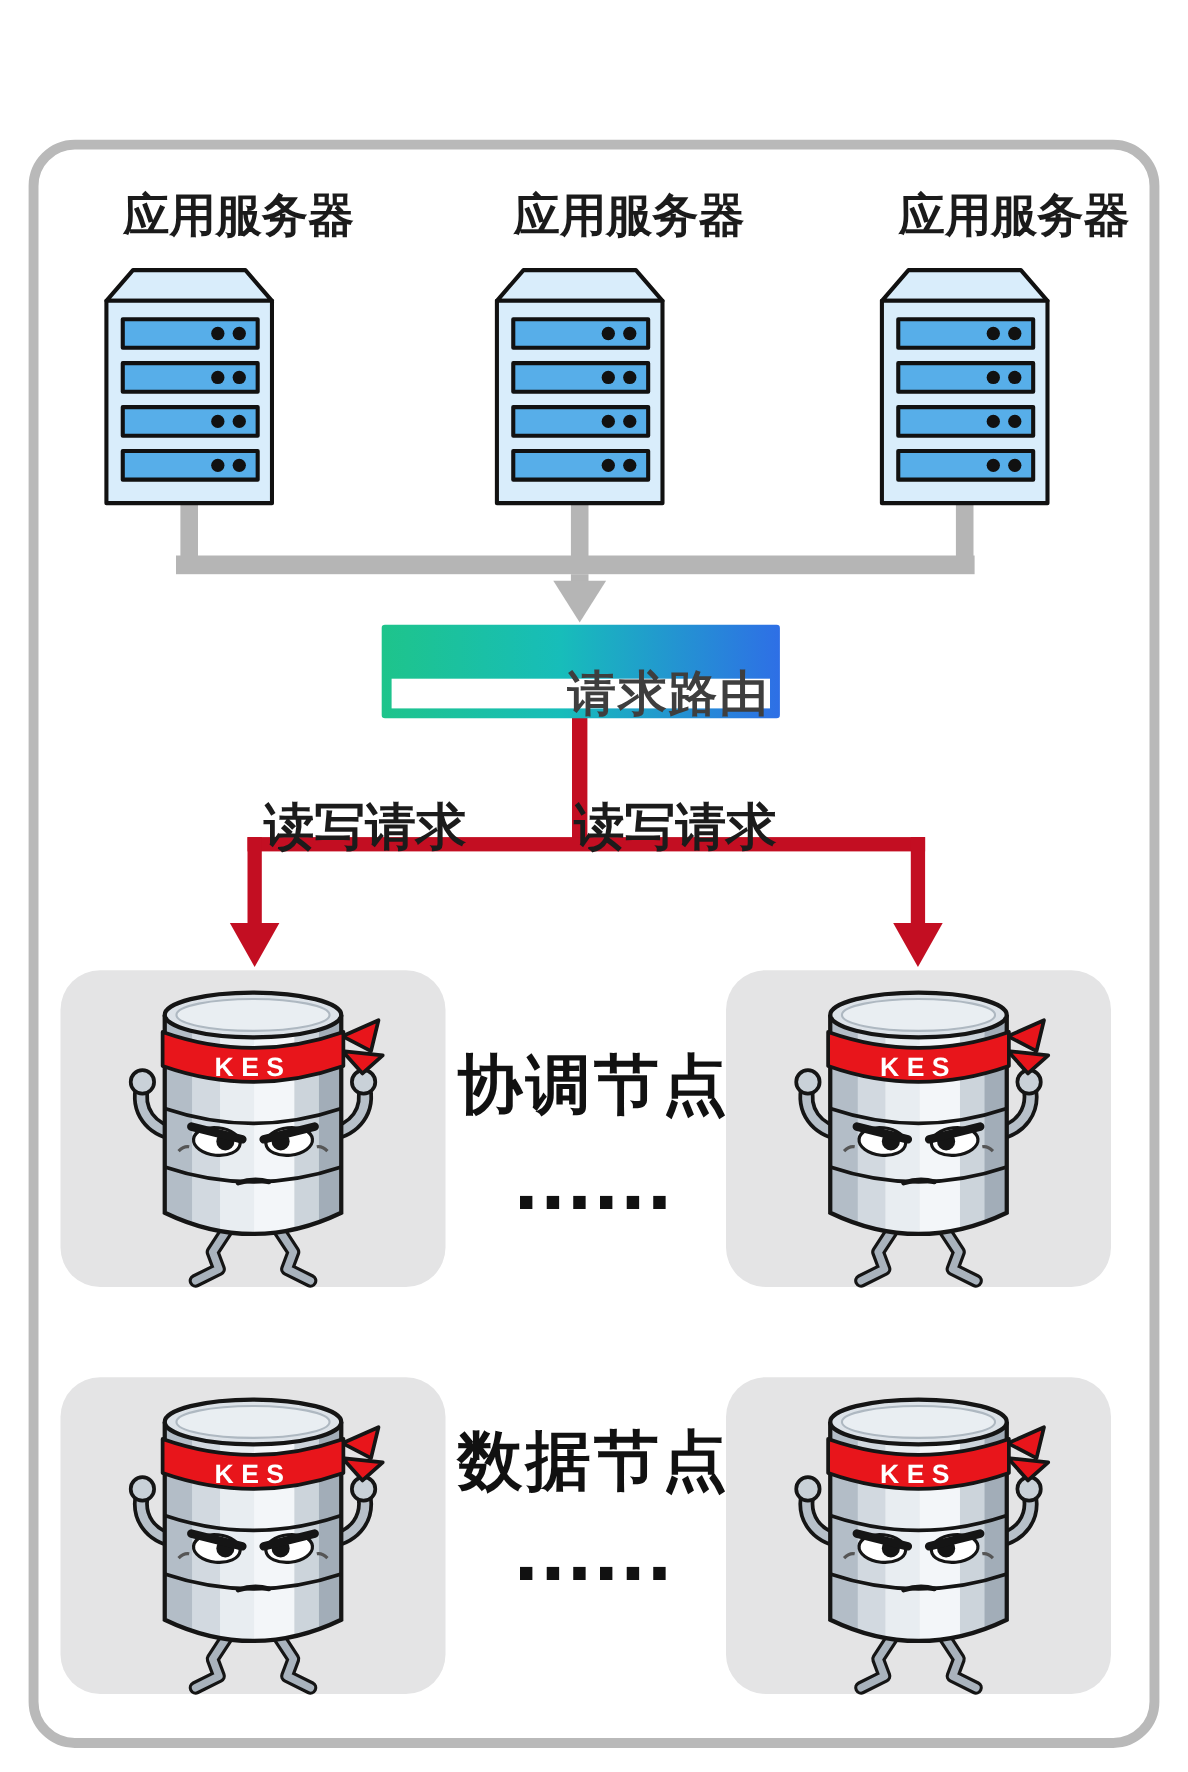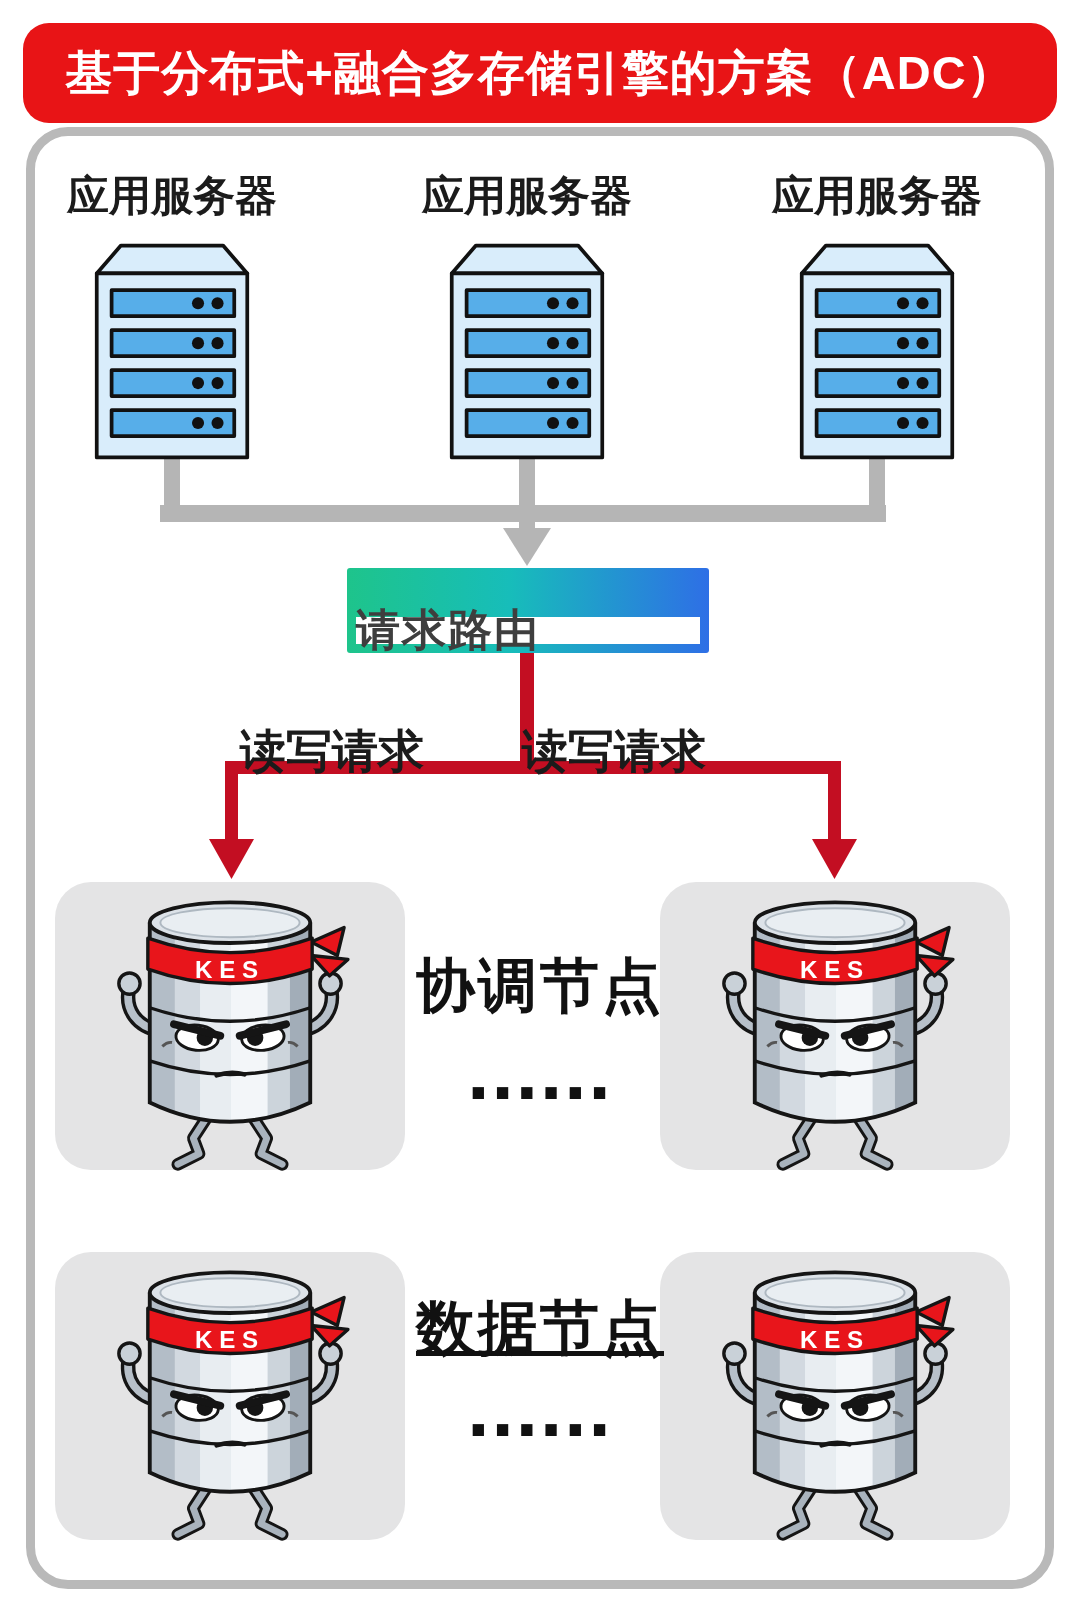--- a/index.html
+++ b/index.html
@@ -10,32 +10,32 @@
   
   .frame{left:26px;top:127px;width:1028px;height:1462px;border:9px solid #b9b9b9;
          border-radius:42px;box-sizing:border-box;background:transparent;}
 
   
   .banner{left:23px;top:23px;width:1034px;height:100px;background:#e81416;border-radius:26px;
           display:flex;align-items:center;justify-content:center;}
   .banner-title{color:#ffffff;font-size:47px;font-weight:bold;letter-spacing:1px;white-space:nowrap;}
 
   
-  .server-group{top:170px;width:300px;text-align:center;}
+  .server-group{top:170px;width:300px;text-align:right;}
   .server-label{font-size:42px;line-height:52px;font-weight:bold;color:#1b1b1b;white-space:nowrap;}
   .server-icon{display:block;width:158px;height:223px;margin:18px auto 0;}
 
   
   .connectors{left:0;top:0;width:1080px;height:1611px;pointer-events:none;}
 
   
   .router{left:347px;top:568px;width:362px;height:85px;border-radius:3px;
           background:linear-gradient(90deg,#1ec48b 0%,#17bdba 45%,#2e6fe6 100%);}
   .router-inner{position:absolute;left:9px;top:9px;right:9px;bottom:9px;background:#ffffff;
-                display:flex;align-items:center;justify-content:flex-start;margin-top:40px;}
+                display:flex;align-items:center;justify-content:flex-end;margin-top:40px;}
   .router-label{font-size:44px;font-weight:bold;color:#3e3e3e;letter-spacing:2px;white-space:nowrap;}
 
   
   .req-label{top:723px;width:300px;font-size:46px;line-height:56px;
              font-weight:bold;color:#1b1b1b;white-space:nowrap;}
   .req-left{left:240px;}
   .req-right{left:522px;}
 
   
   .card{width:350px;height:288px;background:#e4e4e5;border-radius:36px;}
@@ -46,21 +46,21 @@
   .card-bl{left:55px;top:1252px;}
   .card-br{left:660px;top:1252px;}
 
   
   .row-label{width:304px;text-align:center;font-size:59px;line-height:56px;font-weight:bold;
              color:#111111;letter-spacing:3px;white-space:nowrap;}
   .dots{width:304px;text-align:center;font-size:80px;line-height:80px;font-weight:bold;
         color:#111111;letter-spacing:2px;white-space:nowrap;}
   .coord-label{left:388px;top:958px;}
   .coord-dots{left:388px;top:1032px;}
-  .data-label{left:388px;top:1300px;text-decoration:underline;}
+  .data-label{left:388px;top:1300px;}
   .data-dots{left:388px;top:1369px;}
 
   
   .limb-o{fill:none;stroke:#151515;stroke-width:15;stroke-linecap:round;stroke-linejoin:round;}
   .limb-i{fill:none;stroke:#b7c0c9;stroke-width:8;stroke-linecap:round;stroke-linejoin:round;}
   .leg-o{stroke-width:13;}
   .leg-i{stroke-width:7;stroke:#a9b3bd;}
   .fist{fill:#c9d1d8;stroke:#151515;stroke-width:3.5;}
   .seam{fill:none;stroke:#151515;stroke-width:3.5;}
   .band{fill:#e8151b;stroke:#151515;stroke-width:3.5;stroke-linejoin:round;}
@@ -160,23 +160,20 @@
     <g fill="#c30e22">
       <rect x="520" y="651" width="14" height="118"></rect>
       <rect x="225" y="761" width="616" height="13"></rect>
       <rect x="225" y="761" width="13" height="80"></rect>
       <rect x="828" y="761" width="13" height="80"></rect>
       <polygon points="209,839 254,839 231.5,879"></polygon>
       <polygon points="812,839 857,839 834.5,879"></polygon>
     </g>
   </svg>
 
-  <div class="abs banner">
-    <span class="banner-title">基于分布式+融合多存储引擎的方案（ADC）</span>
-  </div>
 
   <div class="abs server-group" style="left:22px">
     <div class="server-label">应用服务器</div>
     <svg class="server-icon" viewBox="0 0 170 240">
       <use href="#sym-server"></use>
     </svg>
   </div>
   <div class="abs server-group" style="left:377px">
     <div class="server-label">应用服务器</div>
     <svg class="server-icon" viewBox="0 0 170 240">

